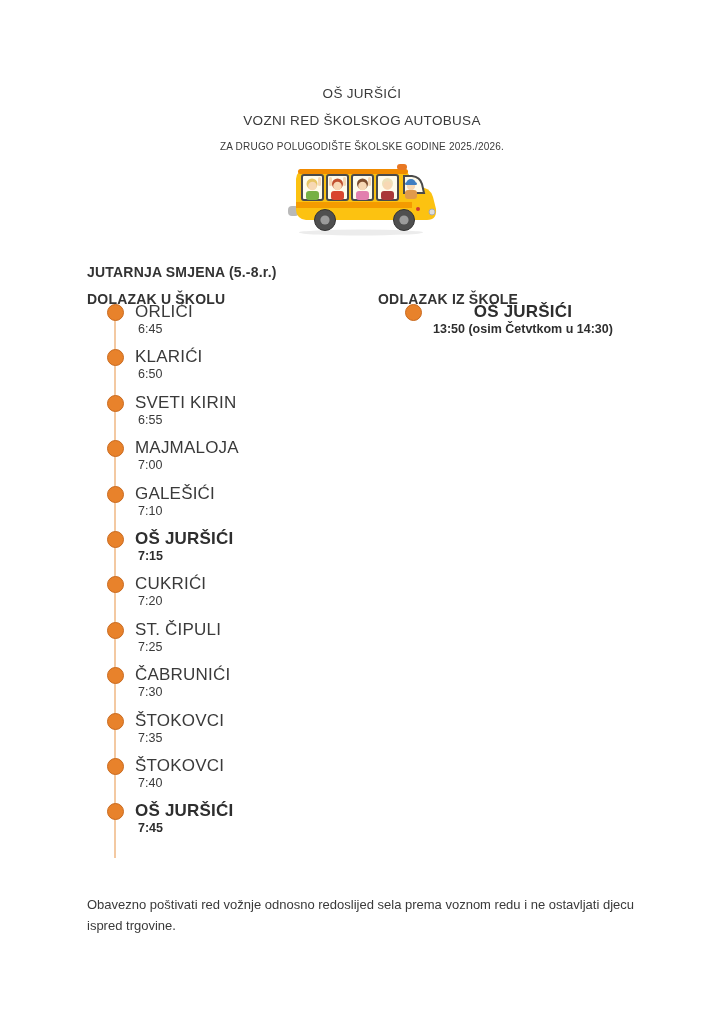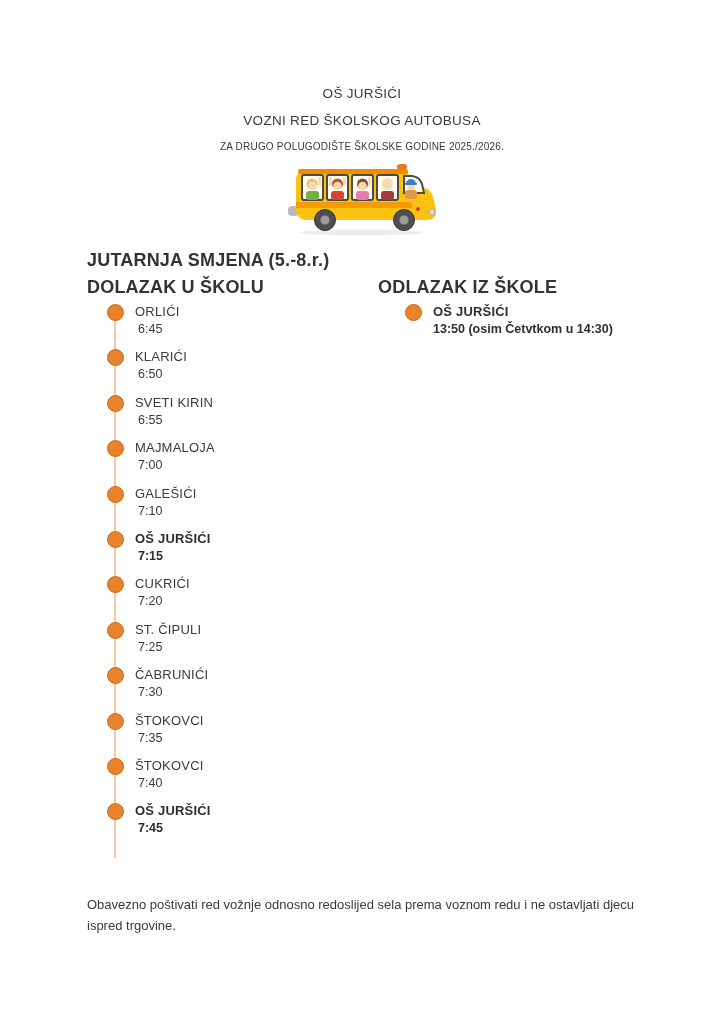--- a/index.html
+++ b/index.html
@@ -16,41 +16,41 @@
     position:relative;
     width:666px;height:1024px;
     background:var(--page-bg);
     overflow:hidden;
   }
   .hdr{position:absolute;left:0;width:724px;text-align:center;color:var(--text);}
   .title{top:86px;font-size:13.5px;letter-spacing:.3px;}
   .subtitle{top:113px;font-size:13.5px;letter-spacing:.3px;}
   .term{top:141px;font-size:10px;letter-spacing:.2px;}
   .bus-wrap{position:absolute;left:287px;top:157px;width:150px;height:80px;}
-  .heading{position:absolute;font-size:18px;font-weight:700;color:#333;letter-spacing:.2px;}
+  .heading{position:absolute;font-size:14px;font-weight:700;color:#333;letter-spacing:.2px;margin-top:14px;}
   .heading.shift{left:87px;top:250px;}
   .heading.arrival{left:87px;top:277px;}
   .heading.departure{left:378px;top:277px;}
 
   .timeline{position:absolute;}
   .timeline.arrival-pos{left:87px;top:303px;width:280px;height:592px;}
   .timeline.departure-pos{left:385px;top:303px;width:320px;}
   .connector{
     position:absolute;left:27px;top:10px;width:2px;height:545px;
     background:var(--connector);
   }
   .stop{position:relative;display:flex;align-items:flex-start;height:45.42px;}
   .dot{
     flex:0 0 auto;width:17px;height:17px;border-radius:50%;
     background:var(--dot-fill);
     border:1.5px solid var(--dot-border);
     margin:1px 0 0 20px;
   }
   .stop-text{margin-left:11px;display:flex;flex-direction:column;}
-  .stop-name{font-size:13px;line-height:17px;letter-spacing:.2px;color:var(--text);}
+  .stop-name{font-size:17px;line-height:17px;letter-spacing:.2px;color:var(--text);text-align:center;}
   .stop-time{font-size:12.5px;line-height:17px;margin-top:1px;padding-left:3px;color:var(--text);}
   .stop.bold .stop-name,.stop.bold .stop-time{font-weight:700;color:#2e2e2e;}
   #departure-list .stop-time{padding-left:0;}
 
   .footer{
     position:absolute;left:87px;top:894px;width:580px;
     font-size:13px;line-height:21px;color:var(--text);
   }
 </style>
 </head>

